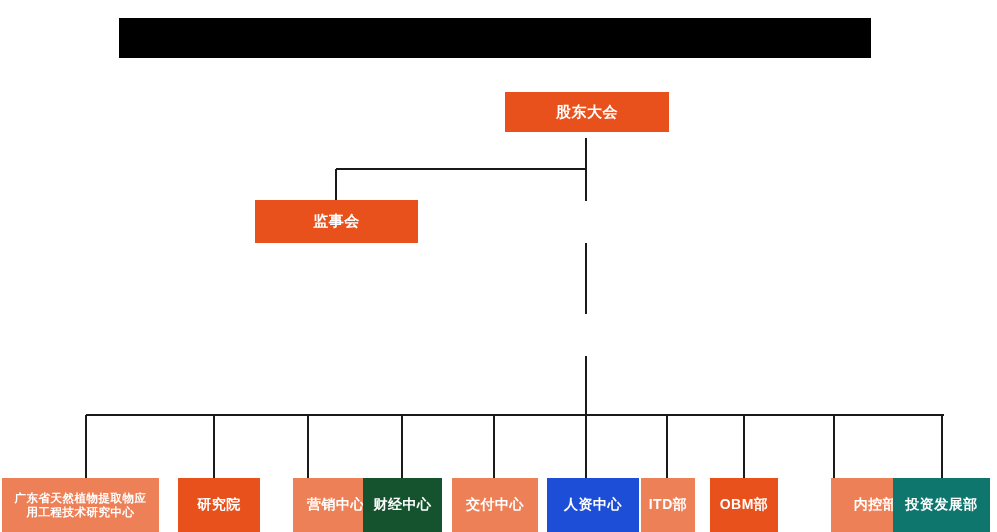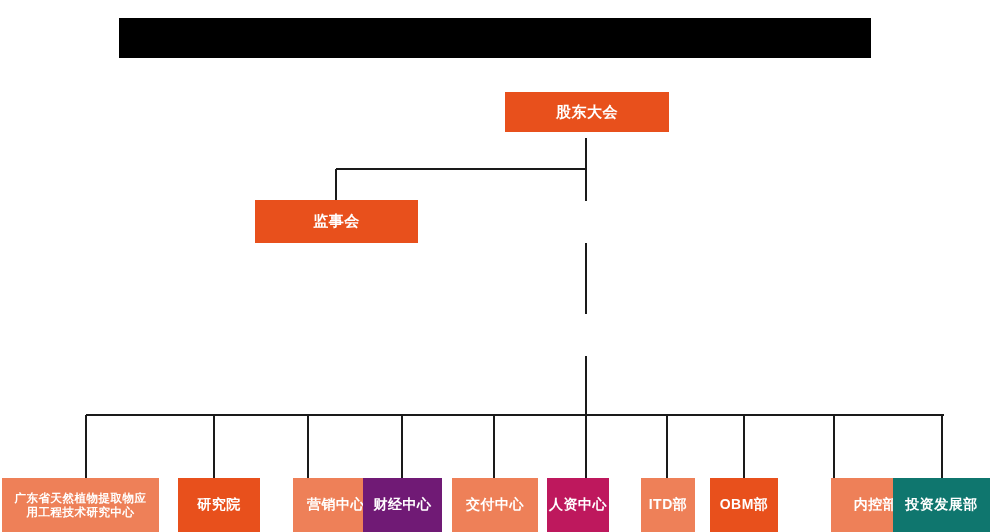--- a/index.html
+++ b/index.html
@@ -91,27 +91,27 @@
       <div class="node lvl-4 light small" style="left: 2px; top: 478px; width: 157px; height: 54px; background: rgb(238, 128, 88); flex-direction: column;">
         <div>广东省天然植物提取物应</div>
         <div>用工程技术研究中心</div>
       </div>
       <div class="node lvl-4 dark" style="left: 178px; top: 478px; width: 82px; height: 54px; background: rgb(232, 80, 28);">
         <span>研究院</span>
       </div>
       <div class="node lvl-4 light" style="left: 266px; top: 478px; width: 86px; height: 54px; background: rgb(238, 128, 88); margin-left: 27px;">
         <span>营销中心</span>
       </div>
-      <div class="node lvl-4 dark" style="left: 363px; top: 478px; width: 79px; height: 54px; background: #701a75;">
+      <div class="node lvl-4 dark" style="left: 363px; top: 478px; width: 79px; height: 54px; background: #14532d;">
         <span>财经中心</span>
       </div>
       <div class="node lvl-4 light" style="left: 452px; top: 478px; width: 86px; height: 54px; background: rgb(238, 128, 88);">
         <span>交付中心</span>
       </div>
-      <div class="node lvl-4 dark" style="left: 547px; top: 478px; width: 62px; height: 54px; background: #be185d;">
+      <div class="node lvl-4 dark" style="left: 547px; top: 478px; width: 92px; height: 54px; background: #1d4ed8;">
         <span>人资中心</span>
       </div>
       <div class="node lvl-4 light" style="left: 641px; top: 478px; width: 54px; height: 54px; background: rgb(238, 128, 88); text-align: center;">
         <span>ITD部</span>
       </div>
       <div class="node lvl-4 dark" style="left: 710px; top: 478px; width: 68px; height: 54px; background: rgb(232, 80, 28);">
         <span>OBM部</span>
       </div>
       <div class="node lvl-4 light" style="left: 790px; top: 478px; width: 89px; height: 54px; background: rgb(238, 128, 88); margin-left: 41px;">
         <span>内控部</span>

